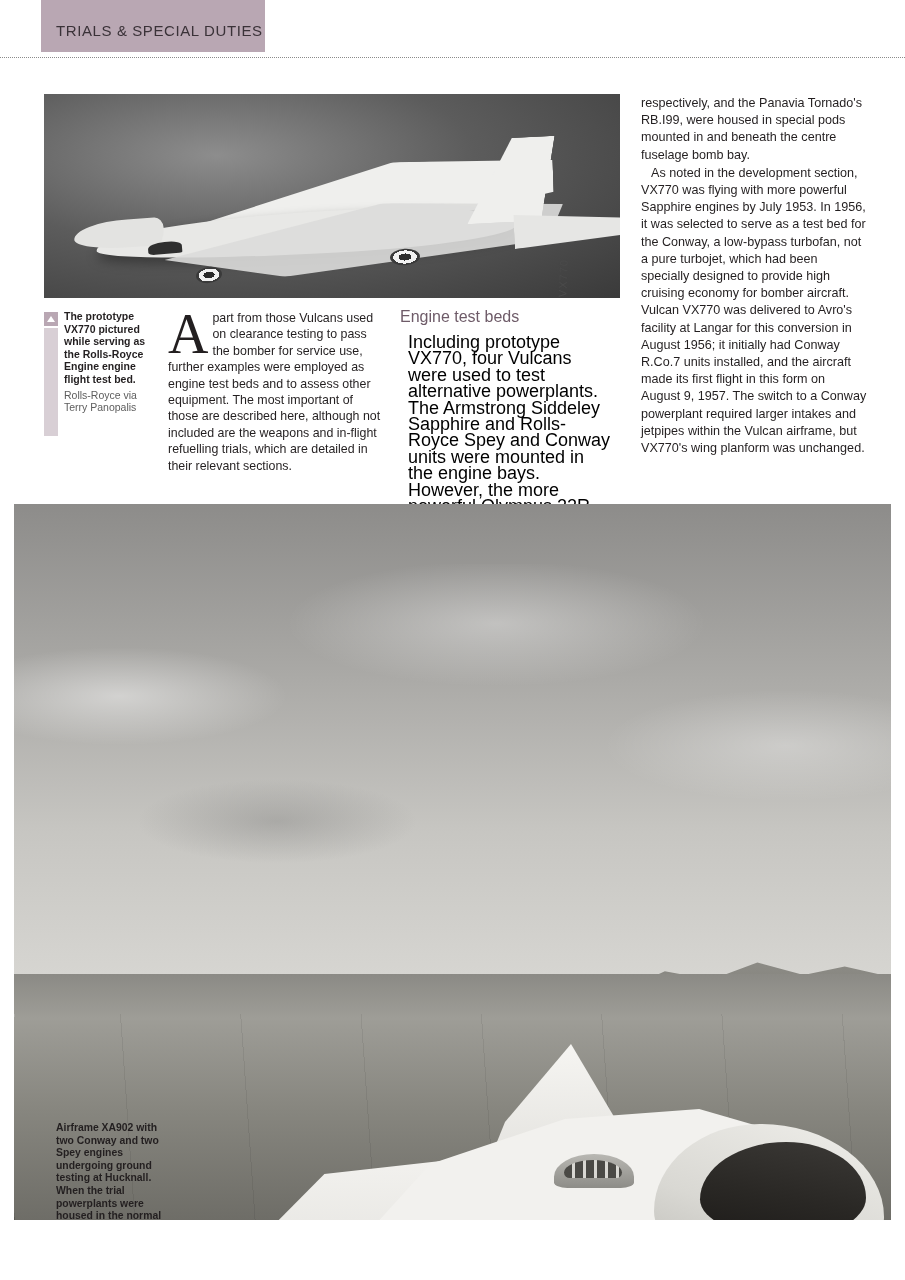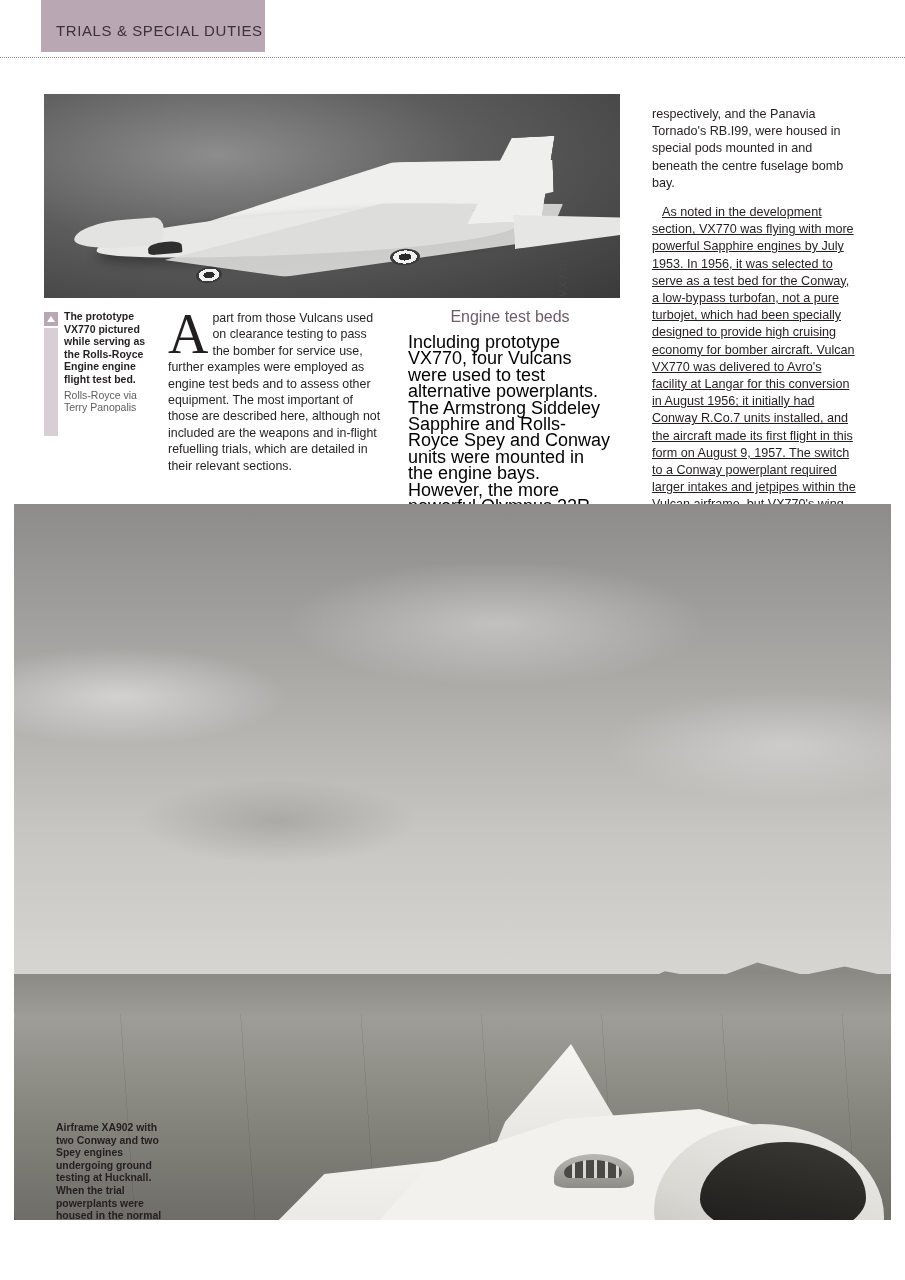--- a/index.html
+++ b/index.html
@@ -131,33 +131,32 @@
     font-family:"Liberation Serif", serif; font-weight:400; color:#231f20;
   }
 
   
   .col2 {
     position:absolute; left:400px; top:308px; width:220px;
   }
   .subhead {
     font-size:16px; color:#6e5b68; margin:0 0 4px 0; font-weight:400;
     font-family:"Liberation Sans", sans-serif;
-    text-align:center;
   }
   .col2 p {
     margin:8px; font-size:18px; line-height:16.4px; color:#000000;
   }
 
   
   .col3 {
     position:absolute; left:640px; top:94px; width:228px;
     font-size:12.6px; line-height:17.2px; color:#231f20;
   }
-  .col3 p { margin:12px; }
-  .col3 p + p { text-indent:10px;text-decoration:underline; }
+  .col3 p { margin:1px; }
+  .col3 p + p { text-indent:10px; }
 
   
   .big-photo {
     position:absolute; left:14px; top:504px; width:877px; height:716px;
     overflow:hidden;
     background: linear-gradient(180deg,#9a9a99 0%, #b5b4b2 30%, #cdccc9 55%, #8e8d8a 72%, #76756f 100%);
   }
   .bp-sky {
     position:absolute; left:0; top:0; width:877px; height:470px;
     background: linear-gradient(180deg,#8d8c8a 0%, #a9a8a5 35%, #c7c6c2 70%, #d6d5d1 100%);

